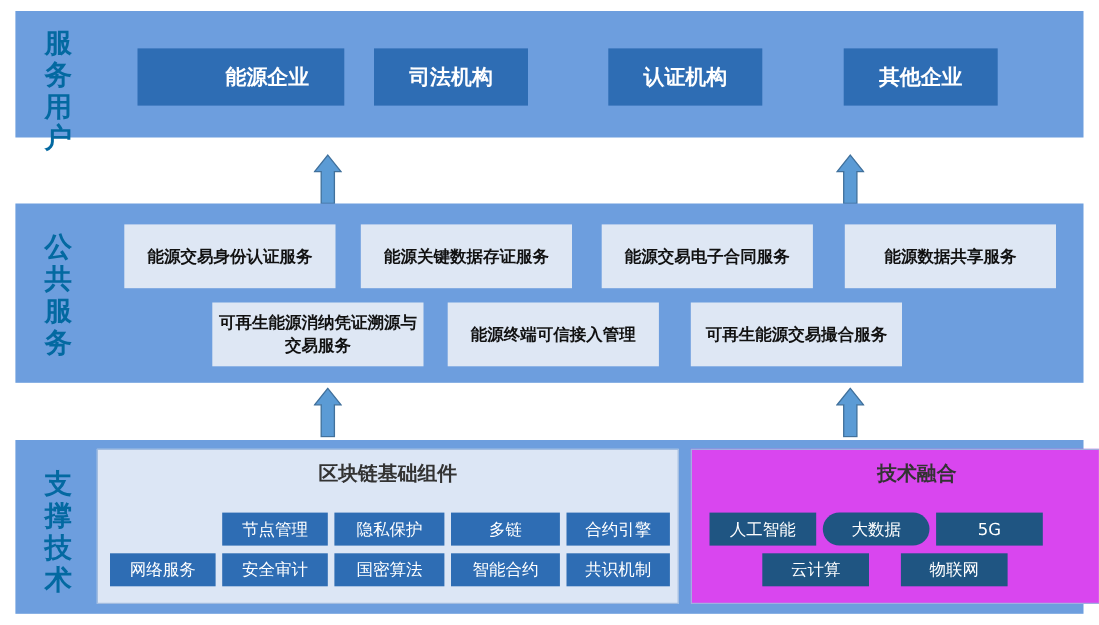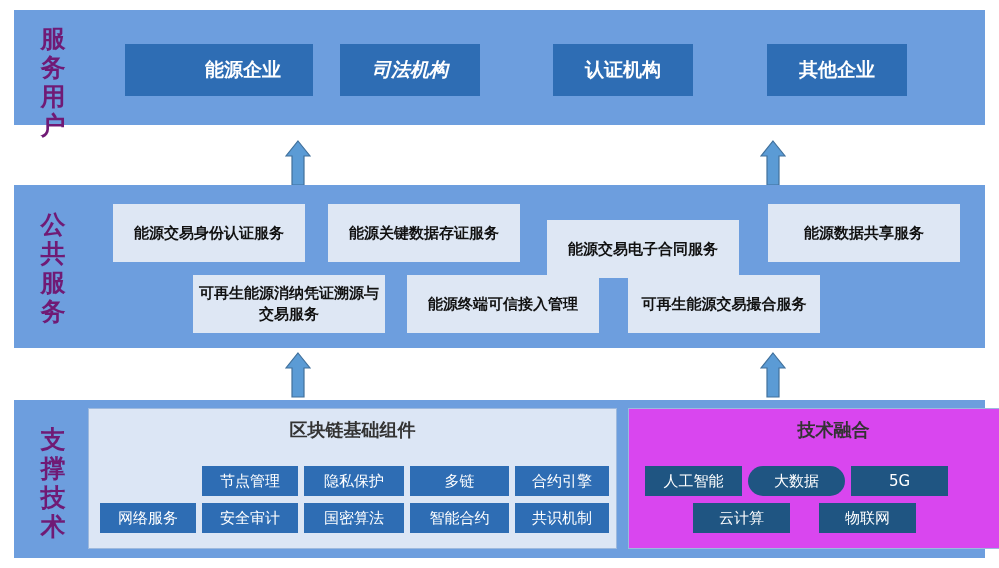--- a/index.html
+++ b/index.html
@@ -30,21 +30,21 @@
   }
   #band-service-users { top: 10px;  height: 115px; }
   #band-public-service { top: 185px; height: 163px; }
   #band-support-tech { top: 400px; height: 158px; }
 
   
   .band-label {
     position: absolute;
     left: 30px;
     width: 46px;
-    color: #701a75;
+    color: #0369a1;
     font-weight: bold;
     font-size: 25px;
     line-height: 29px;
     text-align: center;
     letter-spacing: 0px;
     white-space: normal;
     word-break: break-all;
   }
   #label-service-users { top: 24px; }
   #label-public-service { top: 210px; }
@@ -139,37 +139,37 @@
 </style>
 </head>
 <body>
 
 <div id="diagram">
 
   <div class="band" id="band-service-users"></div>
   <div class="band-label" id="label-service-users">服务用户</div>
 
   <div class="user-box" style="left:125px;width:140px;padding-left:48px;">能源企业</div>
-  <div class="user-box" style="left:340px;width:140px;font-style:italic;">司法机构</div>
+  <div class="user-box" style="left:340px;width:140px;">司法机构</div>
   <div class="user-box" style="left:553px;width:140px;">认证机构</div>
   <div class="user-box" style="left:767px;width:140px;">其他企业</div>
 
   <svg class="arrow" style="left:285px;top:140px;" viewBox="0 0 26 46">
     <polygon points="13,1 25,16 19,16 19,45 7,45 7,16 1,16" fill="#5B9BD5" stroke="#41719C" stroke-width="1.2"></polygon>
   </svg>
   <svg class="arrow" style="left:760px;top:140px;" viewBox="0 0 26 46">
     <polygon points="13,1 25,16 19,16 19,45 7,45 7,16 1,16" fill="#5B9BD5" stroke="#41719C" stroke-width="1.2"></polygon>
   </svg>
 
   <div class="band" id="band-public-service"></div>
   <div class="band-label" id="label-public-service">公共服务</div>
 
   <div class="svc-box svc-row1" style="left:113px;width:192px;">能源交易身份认证服务</div>
   <div class="svc-box svc-row1" style="left:328px;width:192px;">能源关键数据存证服务</div>
-  <div class="svc-box svc-row1" style="left:547px;width:192px;margin-top:16px;">能源交易电子合同服务</div>
+  <div class="svc-box svc-row1" style="left:547px;width:192px;">能源交易电子合同服务</div>
   <div class="svc-box svc-row1" style="left:768px;width:192px;">能源数据共享服务</div>
 
   <div class="svc-box svc-row2" style="left:193px;width:192px;">可再生能源消纳凭证溯源与交易服务</div>
   <div class="svc-box svc-row2" style="left:407px;width:192px;">能源终端可信接入管理</div>
   <div class="svc-box svc-row2" style="left:628px;width:192px;">可再生能源交易撮合服务</div>
 
   <svg class="arrow" style="left:285px;top:352px;" viewBox="0 0 26 46">
     <polygon points="13,1 25,16 19,16 19,45 7,45 7,16 1,16" fill="#5B9BD5" stroke="#41719C" stroke-width="1.2"></polygon>
   </svg>
   <svg class="arrow" style="left:760px;top:352px;" viewBox="0 0 26 46">

